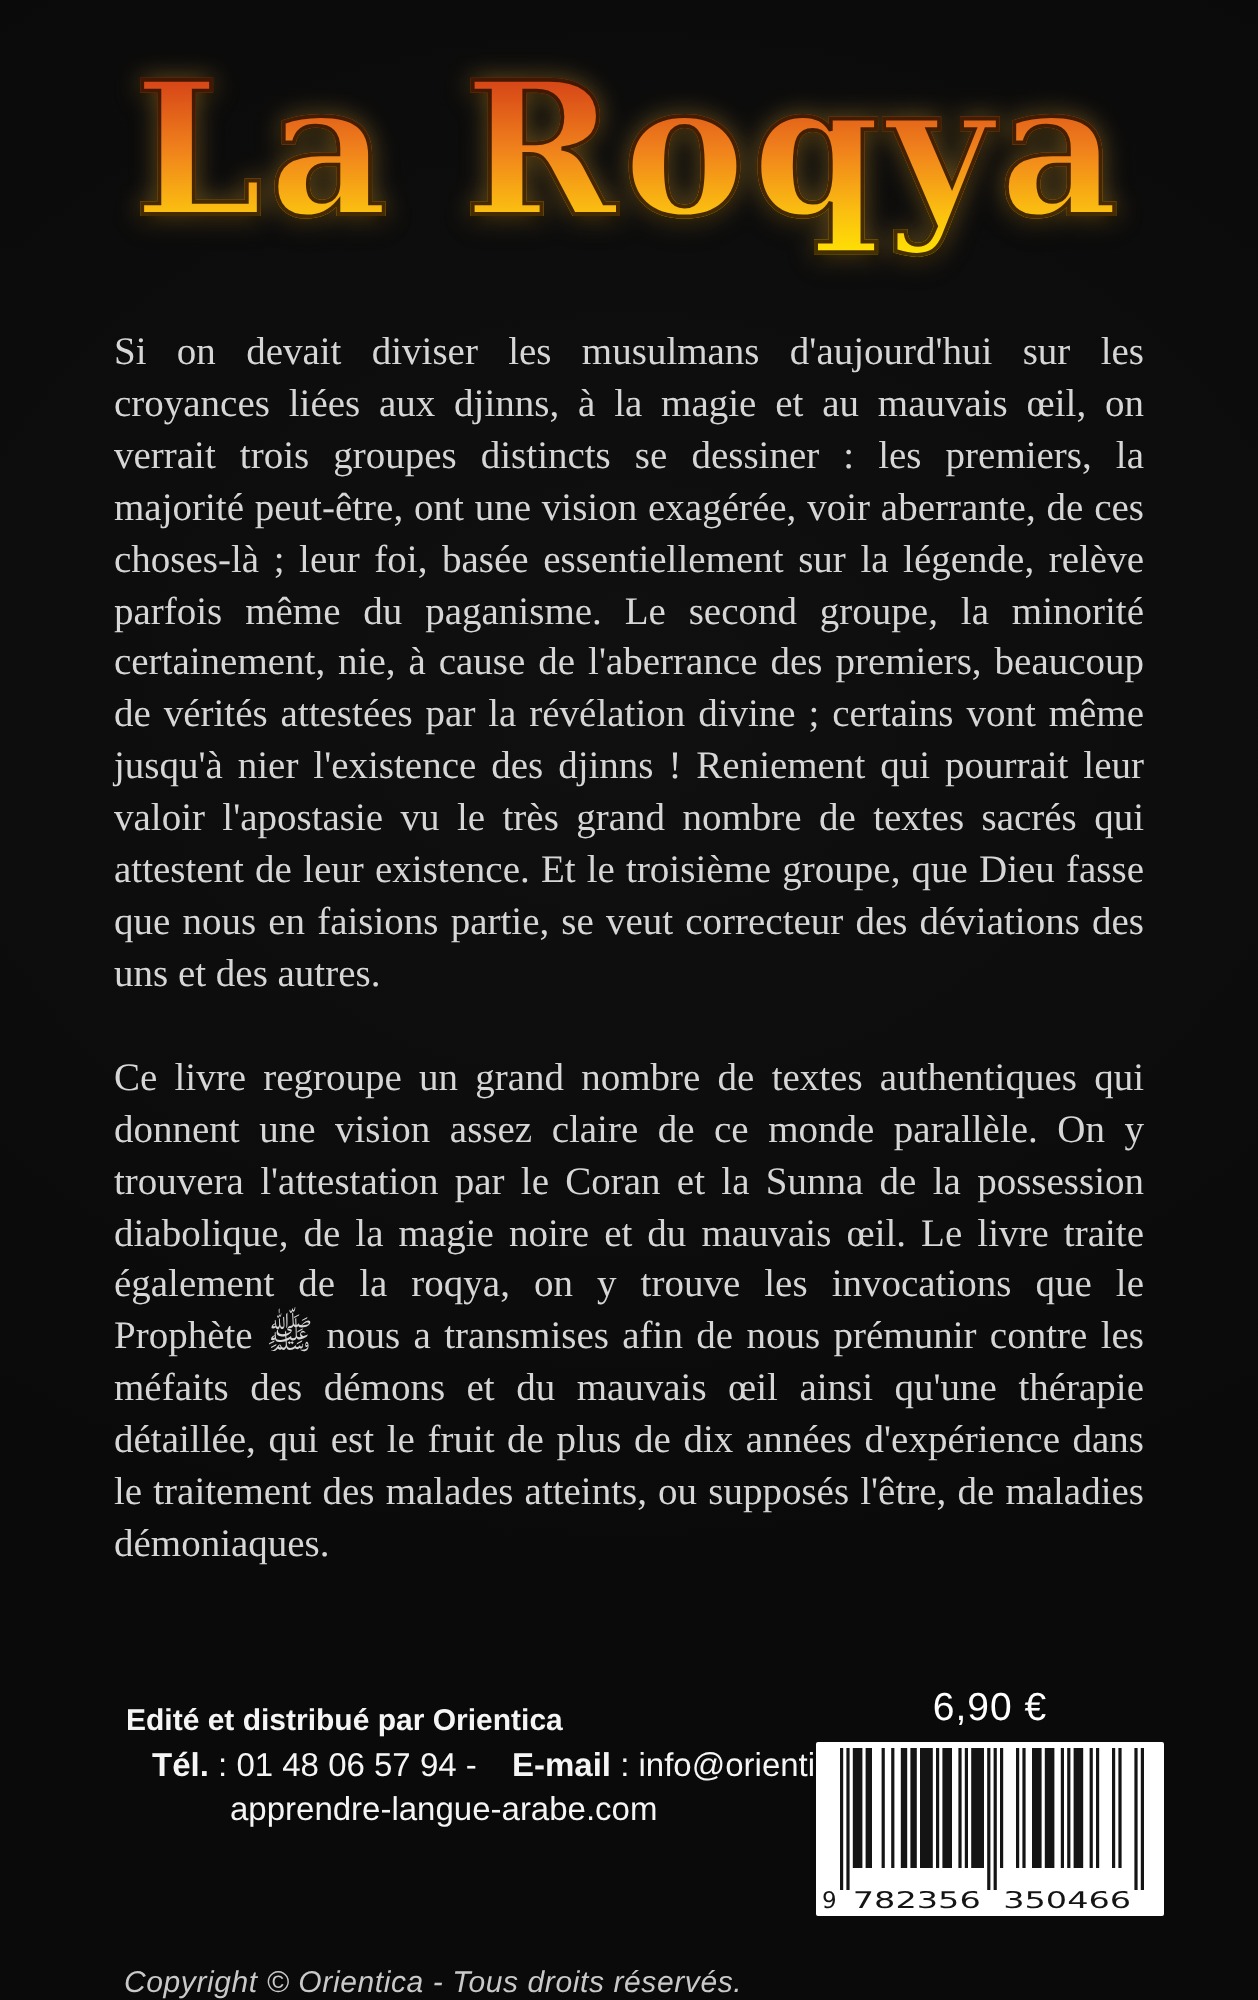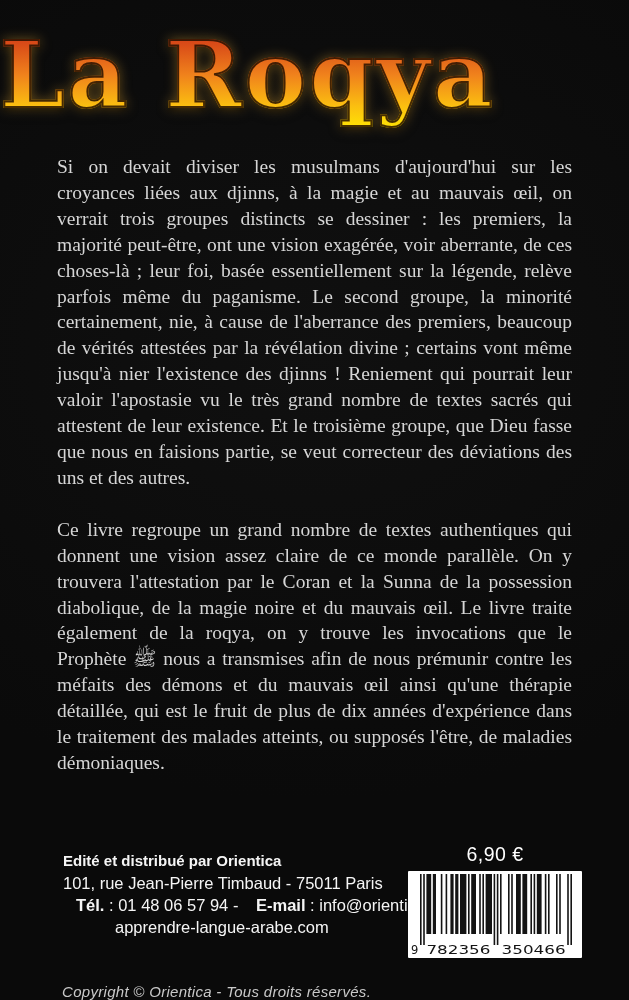--- a/index.html
+++ b/index.html
@@ -11,34 +11,34 @@
     font-family:"Liberation Sans", sans-serif;
     -webkit-font-smoothing:antialiased;
   }
   .page {
     position:absolute; inset:0;
     background:radial-gradient(ellipse 120% 60% at 50% 35%, #101010 0%, #0a0a0a 75%);
   }
   
   .title {
     position:absolute; top:10px; left:0; right:0;
-    text-align:left;
+    text-align:center;
     font-family:"DejaVu Serif", serif;
     font-weight:bold;
     font-size:92px; line-height:130px;
     letter-spacing:3px;
     background:linear-gradient(180deg,#c21f14 0%,#d94b18 26%,#f0821c 50%,#fbbf10 74%,#ffee00 96%);
     -webkit-background-clip:text; background-clip:text;
     color:transparent;
     -webkit-text-stroke:2px rgba(38,16,0,0.85);
     filter:drop-shadow(0 0 6px rgba(255,190,60,0.38)) drop-shadow(0 3px 2px rgba(0,0,0,0.85));
   }
   
   .body-text {
-    position:absolute; left:57px; right:57px; top:154px;
+    position:absolute; left:57px; right:57px; top:164px;
     color:#d6d6d6;
     font-family:"Liberation Serif", serif;
     font-size:19.5px; line-height:25.9px;
     text-align:justify;
   }
   .body-text p { margin:0 0 26px 0; }
   
   .logo-row {
     position:absolute; left:55px; top:790px;
     display:flex; align-items:flex-end; gap:13px;
@@ -94,21 +94,20 @@
   <div class="title">La Roqya</div>
 
   <div class="body-text">
     <p>Si on devait diviser les musulmans d'aujourd'hui sur les croyances liées aux djinns, à la magie et au mauvais œil, on verrait trois groupes distincts se dessiner : les premiers, la majorité peut-être, ont une vision exagérée, voir aberrante, de ces choses-là ; leur foi, basée essentiellement sur la légende, relève parfois même du paganisme. Le second groupe, la minorité certainement, nie, à cause de l'aberrance des premiers, beaucoup de vérités attestées par la révélation divine ; certains vont même jusqu'à nier l'existence des djinns ! Reniement qui pourrait leur valoir l'apostasie vu le très grand nombre de textes sacrés qui attestent de leur existence. Et le troisième groupe, que Dieu fasse que nous en faisions partie, se veut correcteur des déviations des uns et des autres.</p>
     <p>Ce livre regroupe un grand nombre de textes authentiques qui donnent une vision assez claire de ce monde parallèle. On y trouvera l'attestation par le Coran et la Sunna de la possession diabolique, de la magie noire et du mauvais œil. Le livre traite également de la roqya, on y trouve les invocations que le Prophète ﷺ nous a transmises afin de nous prémunir contre les méfaits des démons et du mauvais œil ainsi qu'une thérapie détaillée, qui est le fruit de plus de dix années d'expérience dans le traitement des malades atteints, ou supposés l'être, de maladies démoniaques.</p>
   </div>
 
 
   <div class="pub">
     <div class="line1">Edité et distribué par Orientica</div>
-    <div>101, rue Jean-Pierre Timbaud - 75011 Paris</div>
     <div>
       <span class="b">Tél.</span><span> : 01 48 06 57 94 - </span><span class="b">E-mail</span><span> : info@orientica.com</span>
     </div>
     <div class="indent">apprendre-langue-arabe.com</div>
   </div>
 
   <div class="right-col">
     <div class="price">6,90 €</div>
     <div class="barcode-box">
       <svg id="barcode-svg" width="168" height="82" viewBox="0 0 168 82">

